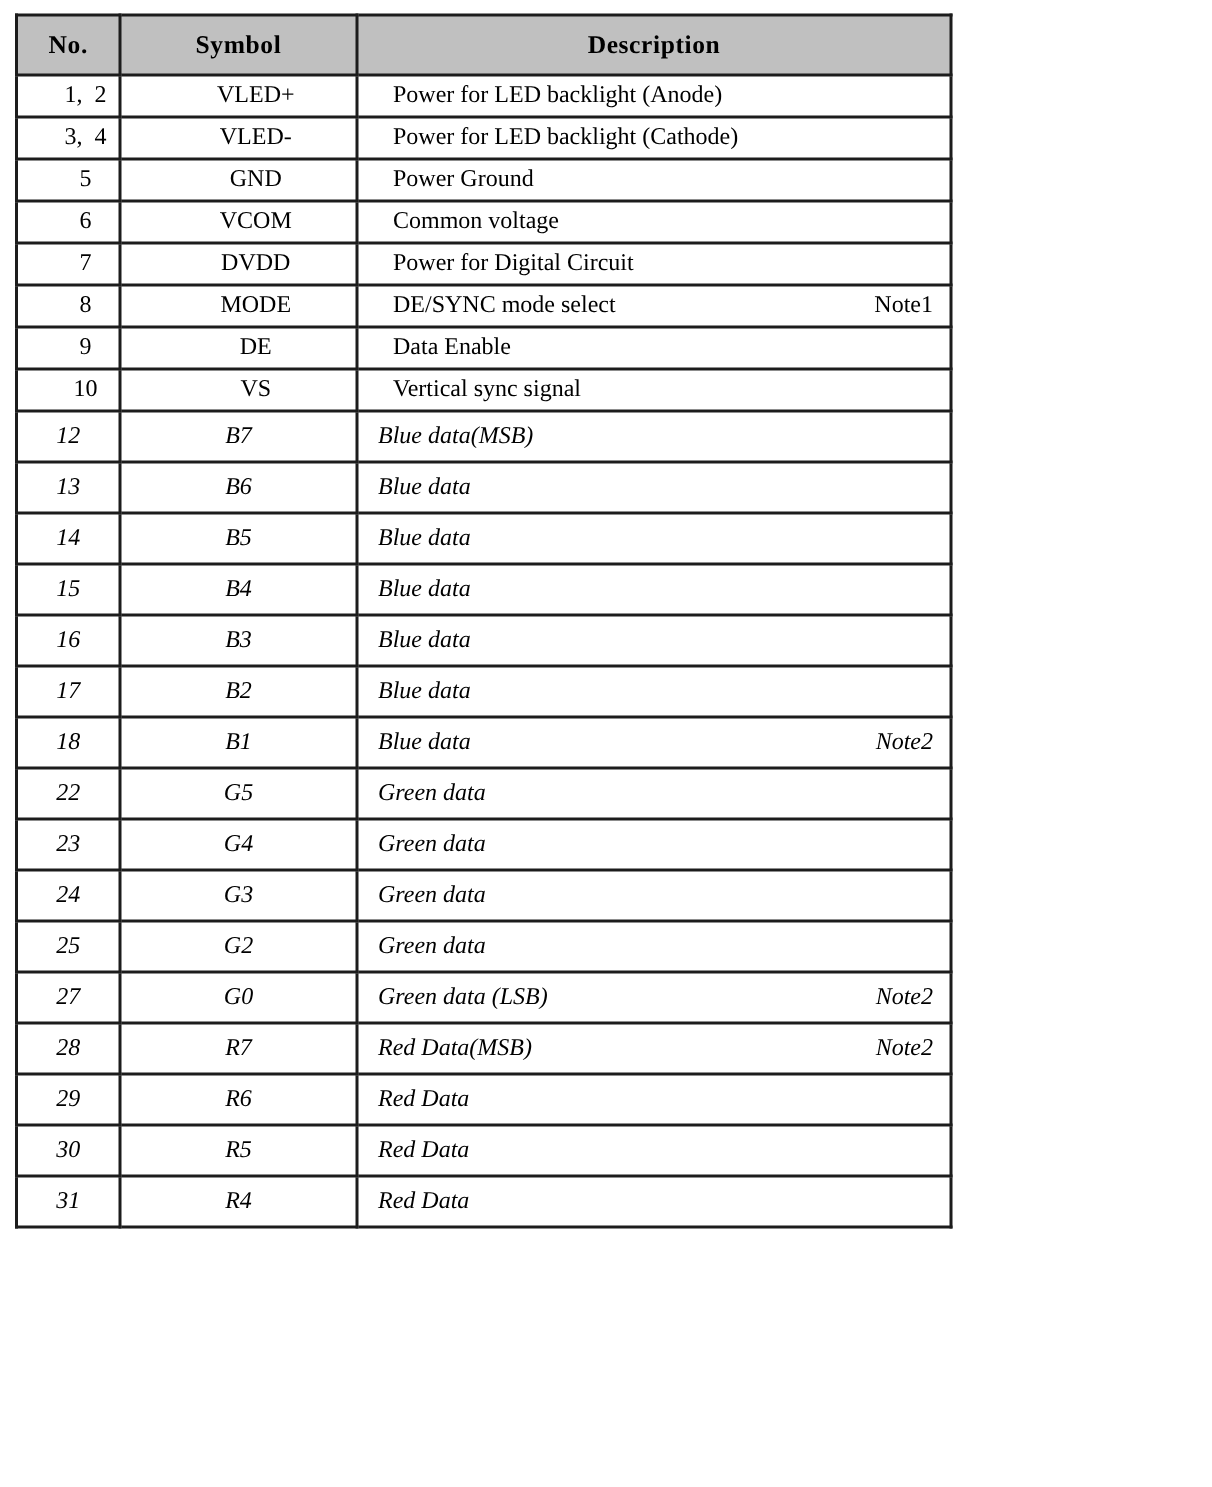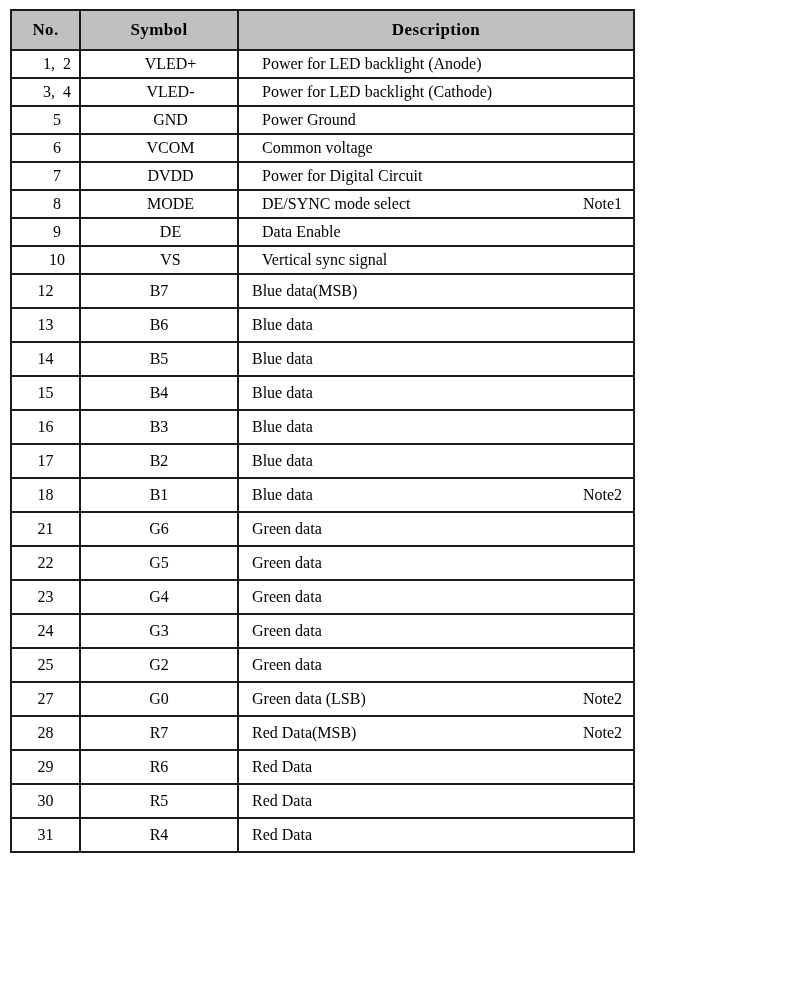--- a/index.html
+++ b/index.html
@@ -47,21 +47,21 @@
     padding: 0 11px 0 13px;
     margin-left: 32px;
   }
   .desc-wrap {
     display: flex;
     justify-content: space-between;
     align-items: center;
     width: 100%;
   }
   tr.group-a td { height: 26px; padding-left: 23px; }
-  tr.group-b td { height: 32px; }
+  tr.group-b td { height: 32px; font-style: italic; }
   .note {
     white-space: nowrap;
   }
 </style>
 </head>
 <body>
 
 <table class="pin-table">
   <colgroup>
     <col style="width: 69px;">
@@ -220,30 +220,20 @@
     <td class="c-no">18</td>
     <td class="c-sym">B1</td>
     <td class="c-desc">
       <div class="desc-wrap">
         <span>Blue data</span>
         <span class="note">Note2</span>
       </div>
     </td>
   </tr>
       <tr class="group-b">
-    <td class="c-no">21</td>
-    <td class="c-sym">G6</td>
-    <td class="c-desc">
-      <div class="desc-wrap">
-        <span>Green data</span>
-        <span class="note"></span>
-      </div>
-    </td>
-  </tr>
-      <tr class="group-b">
     <td class="c-no">22</td>
     <td class="c-sym">G5</td>
     <td class="c-desc">
       <div class="desc-wrap">
         <span>Green data</span>
         <span class="note"></span>
       </div>
     </td>
   </tr>
       <tr class="group-b">

